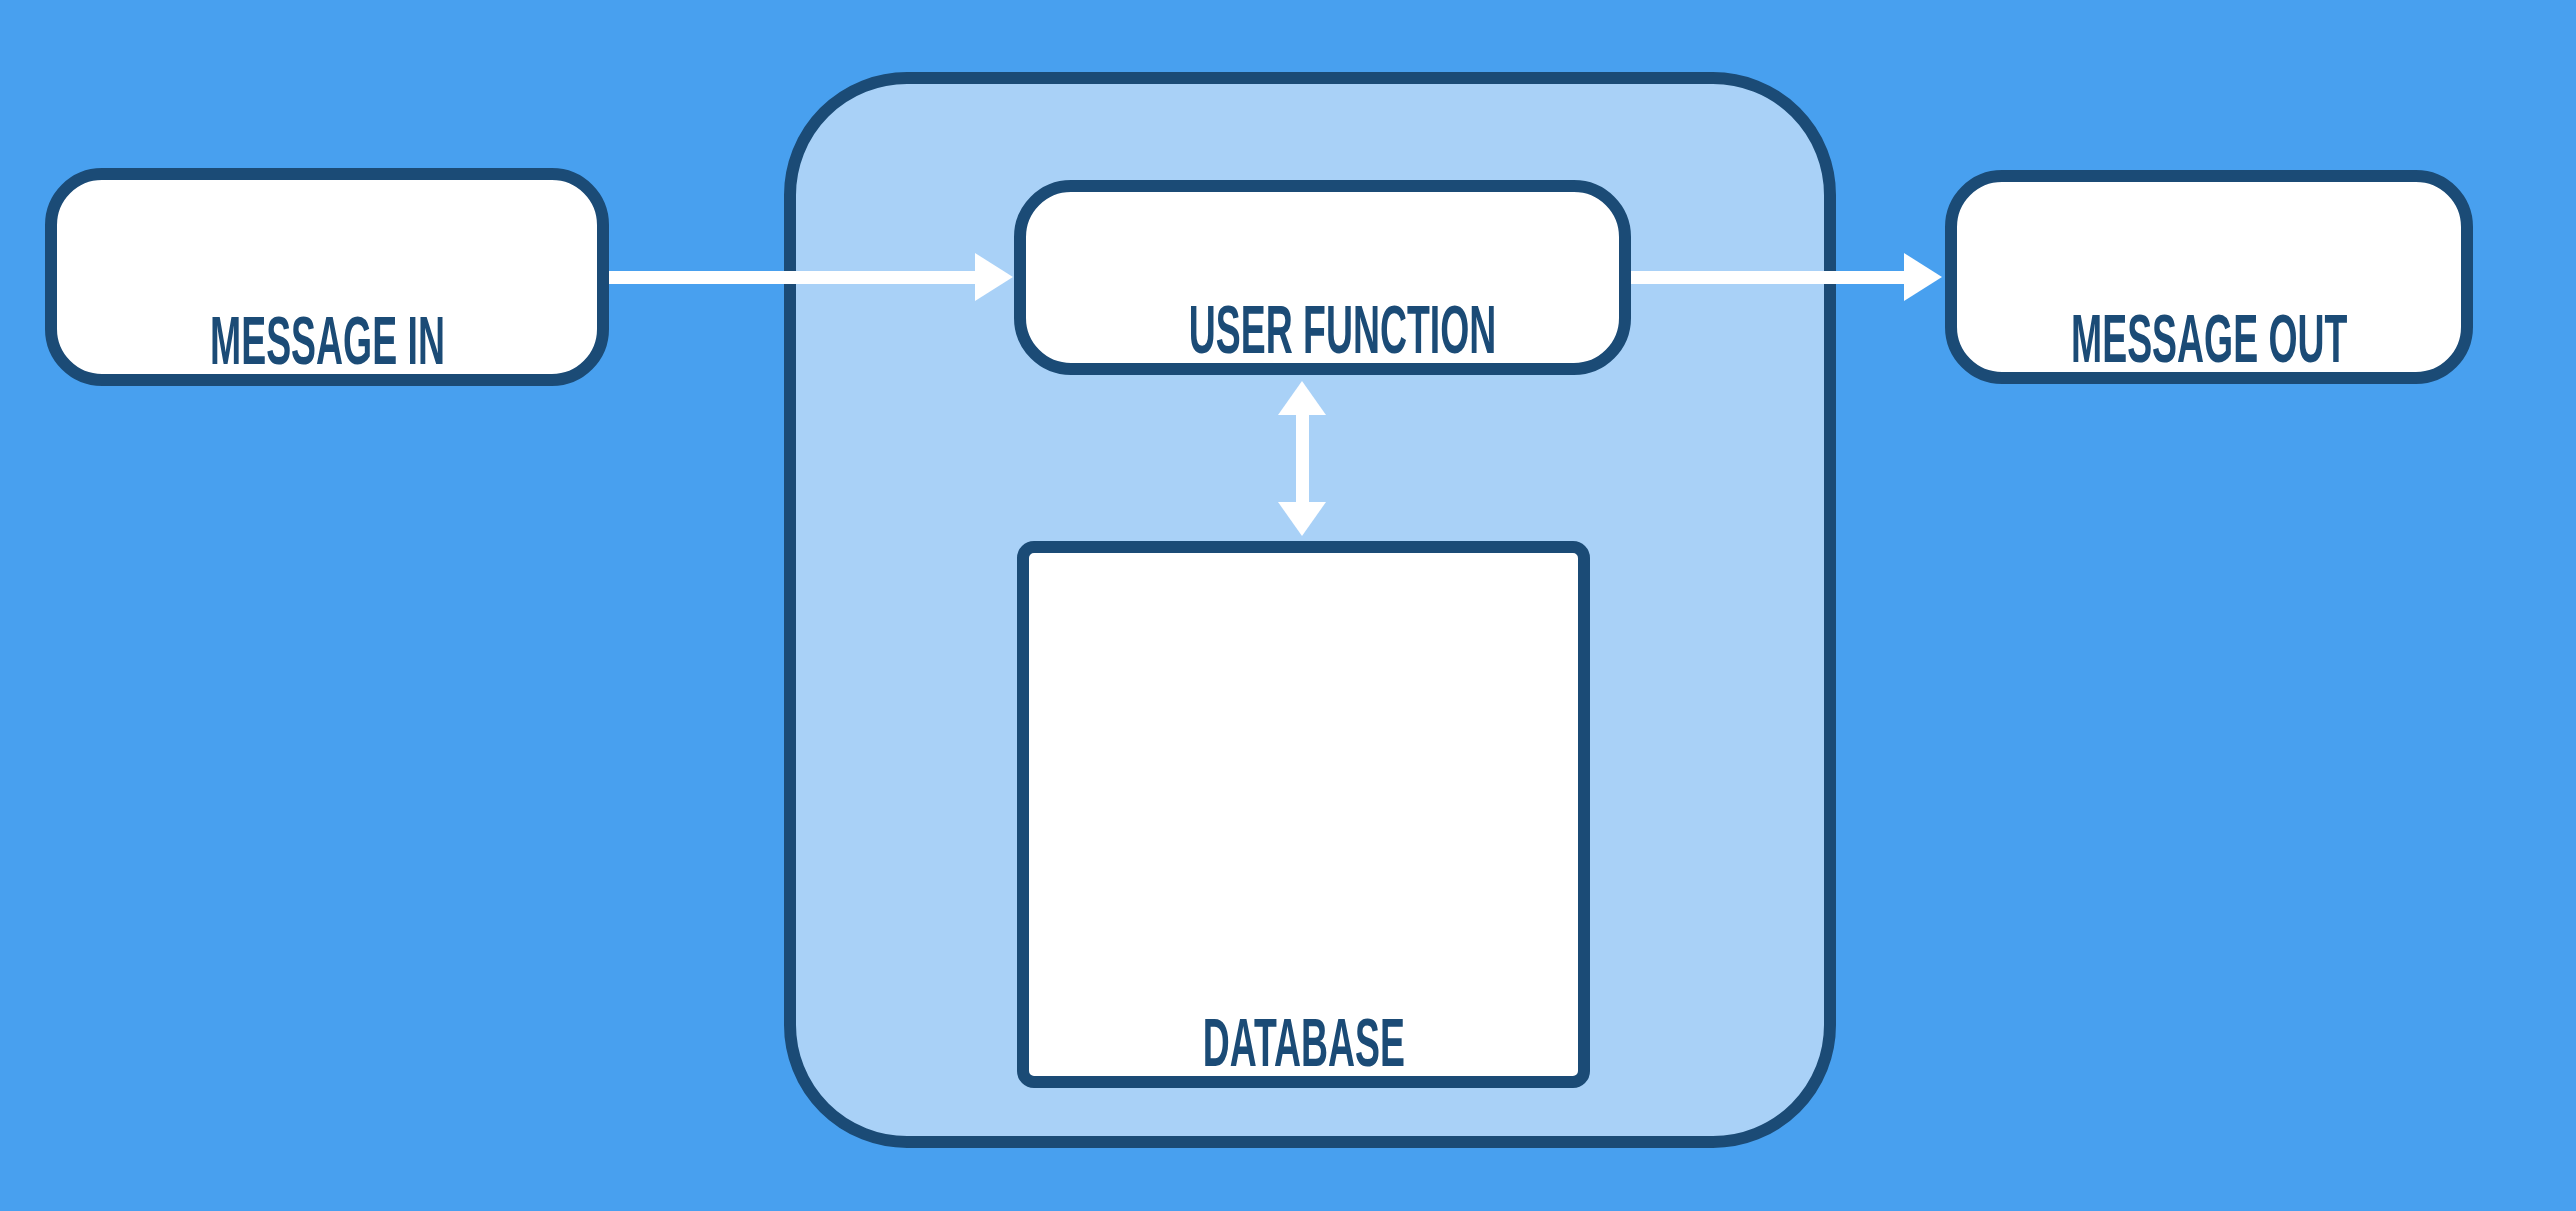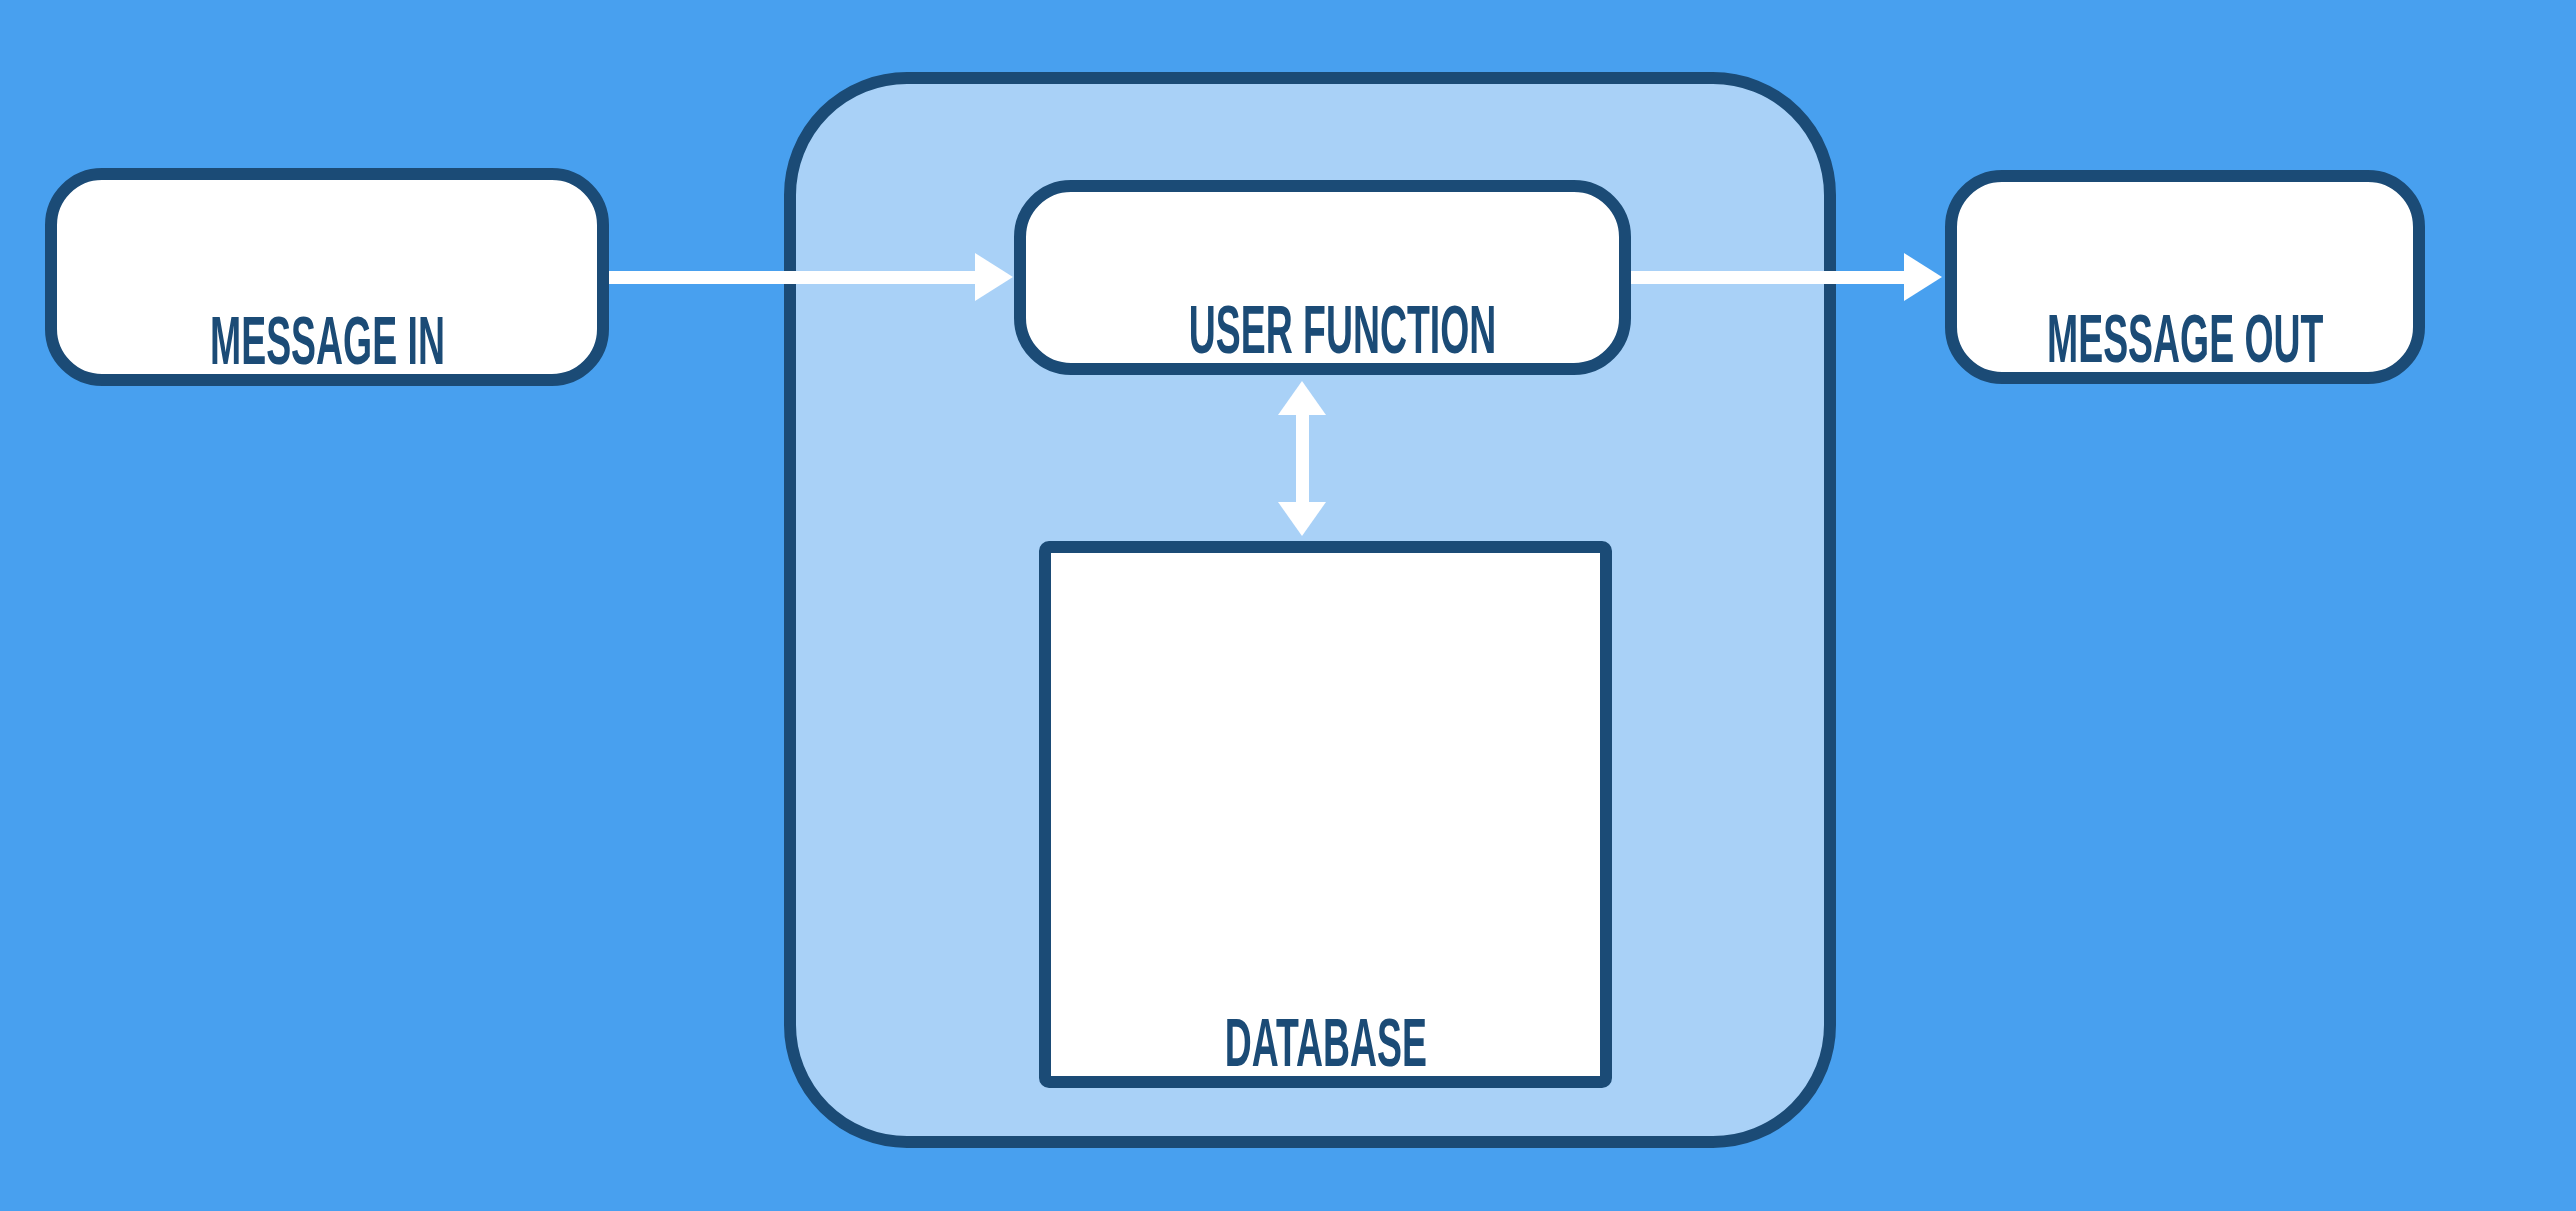--- a/index.html
+++ b/index.html
@@ -44,22 +44,22 @@
     border-radius:57px;
     display:flex;align-items:flex-end;justify-content:center;
     color:var(--ink);
     font-size:68px;font-weight:bold;line-height:1;
     white-space:nowrap;
   }
   .node .lbl{display:inline-block;transform:scaleX(0.55);transform-origin:center;}
 
   .message-in   {left:45px;  top:168px; width:564px; height:218px;}
   .user-function{left:1014px;top:180px; width:617px; height:195px;padding-left:40px;}
-  .database     {left:1017px;top:541px; width:573px; height:547px; border-radius:10px;margin-left:22px;}
-  .message-out  {left:1945px;top:170px; width:480px; height:214px;}
+  .database     {left:1017px;top:541px; width:573px; height:547px; border-radius:17px;}
+  .message-out  {left:1945px;top:170px; width:528px; height:214px;}
 
   
   .arrow-h{position:absolute;height:53px;}
   .arrow-h .shaft{
     position:absolute;left:0;right:34px;top:20px;height:13.2px;
     background:var(--arrow);
   }
   .arrow-h .head{
     position:absolute;right:0;top:1.9px;width:0;height:0;
     border-top:24.6px solid transparent;

